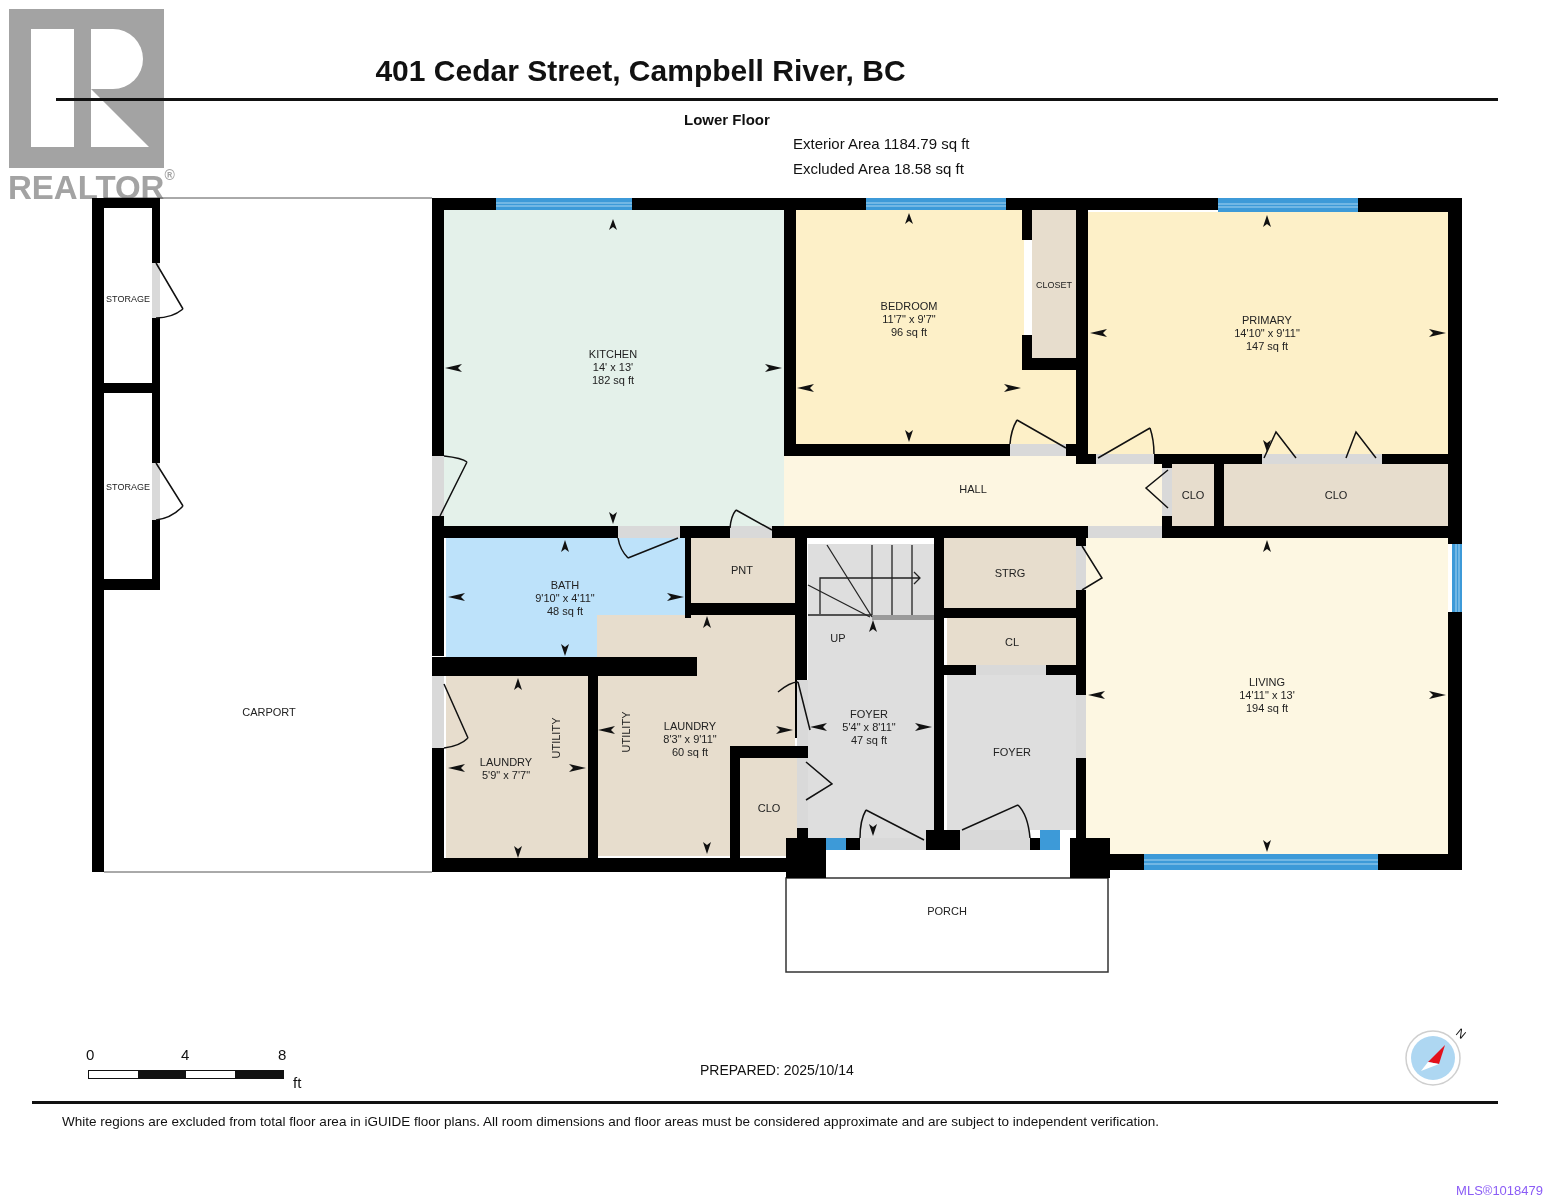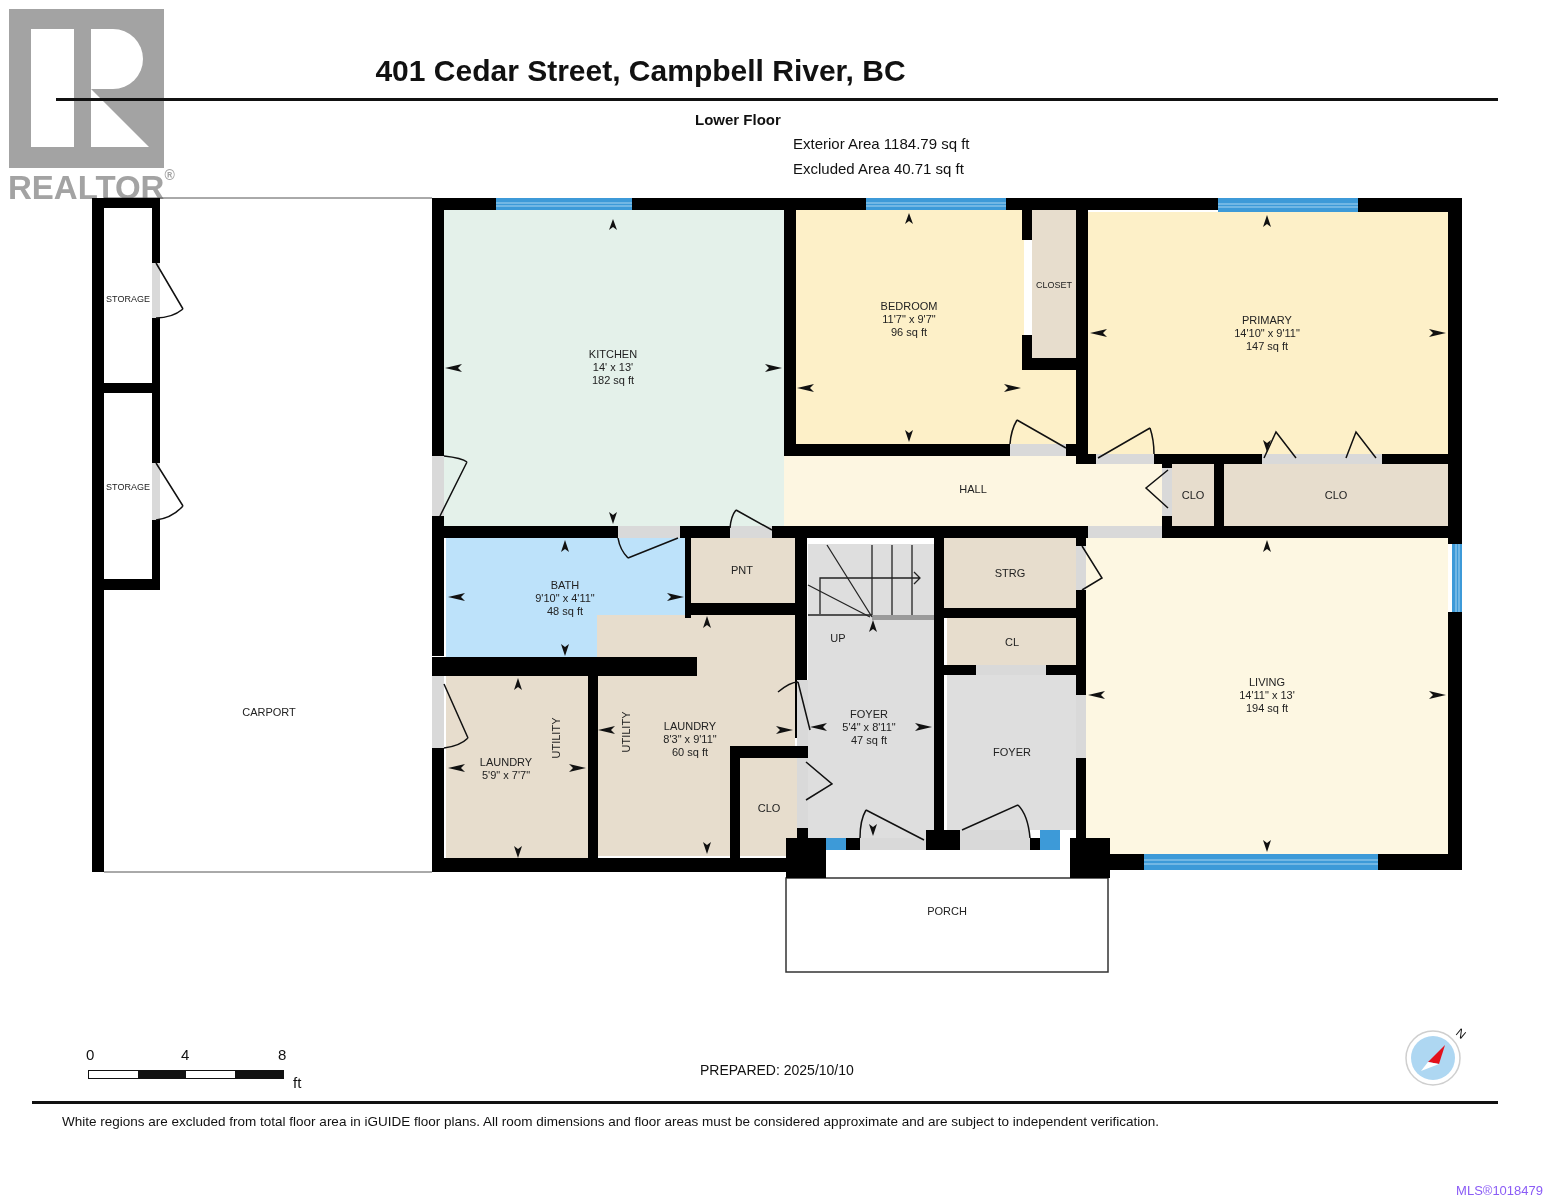--- a/index.html
+++ b/index.html
@@ -5,21 +5,21 @@
   html, body { margin: 0; padding: 0; background: #ffffff; }
   body { width: 1553px; height: 1200px; position: relative; overflow: hidden; font-family: "Liberation Sans", sans-serif; color: #111; }
   .logo { position: absolute; left: 9px; top: 9px; width: 155px; height: 159px; background: #a3a3a3; }
   .logo .stem { position: absolute; left: 22px; top: 20px; width: 43px; height: 118px; background: #fff; }
   .logo .bowl { position: absolute; left: 82px; top: 20px; width: 52px; height: 60px; background: #fff; border-radius: 0 30px 30px 0; }
   .logo .leg { position: absolute; left: 82px; top: 80px; width: 0; height: 0; border-left: 0 solid transparent; border-top: 0; border-bottom: 58px solid #fff; border-right: 58px solid transparent; }
   .logo-text { position: absolute; left: 8px; top: 169px; font-size: 33px; color: #a3a3a3; letter-spacing: 0px; font-weight: bold; }
   .logo-text sup { font-size: 14px; vertical-align: top; position: relative; top: -2px; }
   .title { position: absolute; left: 0; width: 1281px; top: 54px; text-align: center; font-size: 30px; font-weight: bold; color: #111; }
   .title-rule { position: absolute; left: 56px; top: 98px; width: 1442px; height: 3px; background: #111; }
-  .floor-label { position: absolute; left: 684px; top: 111px; font-size: 15px; font-weight: bold; margin-left: 11px; }
+  .floor-label { position: absolute; left: 684px; top: 111px; font-size: 15px; font-weight: bold; }
   .area-line { position: absolute; left: 793px; font-size: 15px; margin-top: 24px; }
   .plan { position: absolute; left: 0; top: 0; }
   .room-text { font-family: "Liberation Sans", sans-serif; fill: #222; text-anchor: middle; }
   .scale { position: absolute; left: 88px; top: 1046px; }
   .scale-nums { position: absolute; top: 0; font-size: 15px; }
   .scale-bar { position: absolute; left: 0; top: 24px; width: 194px; height: 7px; border: 1px solid #111; display: flex; }
   .scale-bar span { flex: 1; }
   .scale-unit { position: absolute; left: 205px; top: 20px; font-size: 15px; margin-top: 8px; }
   .prepared { position: absolute; left: 700px; top: 1062px; font-size: 14px; }
   .bottom-rule { position: absolute; left: 32px; top: 1101px; width: 1466px; height: 3px; background: #111; }
@@ -34,21 +34,21 @@
   <div class="stem"></div>
   <div class="bowl"></div>
   <div class="leg"></div>
 </div>
 <div class="logo-text"><span>REALTOR</span><sup>®</sup></div>
 
 <div class="title">401 Cedar Street, Campbell River, BC</div>
 <div class="title-rule"></div>
 <div class="floor-label">Lower Floor</div>
 <div class="area-line" style="top:111px">Exterior Area 1184.79 sq ft</div>
-<div class="area-line" style="top:136px">Excluded Area 40.71 sq ft</div>
+<div class="area-line" style="top:136px">Excluded Area 18.58 sq ft</div>
 
 <svg class="plan" width="1553" height="1000" viewBox="0 0 1553 1000">
 
   <g>
     <rect x="104" y="200" width="328" height="672" fill="#ffffff"></rect>
     <rect x="106" y="208" width="46" height="175" fill="#ffffff"></rect>
     <rect x="106" y="393" width="46" height="186" fill="#ffffff"></rect>
     <rect x="443" y="210" width="341" height="316" fill="#e4f1ea"></rect>
     <rect x="796" y="210" width="228" height="234" fill="#fdf0c8"></rect>
     <rect x="1024" y="360" width="52" height="84" fill="#fdf0c8"></rect>
@@ -325,21 +325,21 @@
   <span class="scale-nums" style="left:190px">8</span>
   <div class="scale-bar">
     <span style="background:#fff"></span>
       <span style="background:#111"></span>
       <span style="background:#fff"></span>
       <span style="background:#111"></span>
   </div>
   <span class="scale-unit">ft</span>
 </div>
 
-<div class="prepared">PREPARED: 2025/10/10</div>
+<div class="prepared">PREPARED: 2025/10/14</div>
 
 <svg class="compass" width="64" height="64" viewBox="0 0 64 64">
   <circle cx="29" cy="34" r="27" fill="#fff" stroke="#cfcfcf" stroke-width="1.5"></circle>
   <circle cx="29" cy="34" r="22" fill="#aed7f2"></circle>
   <polygon points="41,21 24,38 35,40" fill="#e3101b"></polygon>
   <polygon points="24,38 35,40 17,47" fill="#ffffff"></polygon>
   <text x="51" y="10" font-size="12" font-family="Liberation Sans, sans-serif" fill="#111" transform="rotate(40 51 10)">N</text>
 </svg>
 
 <div class="bottom-rule"></div>

